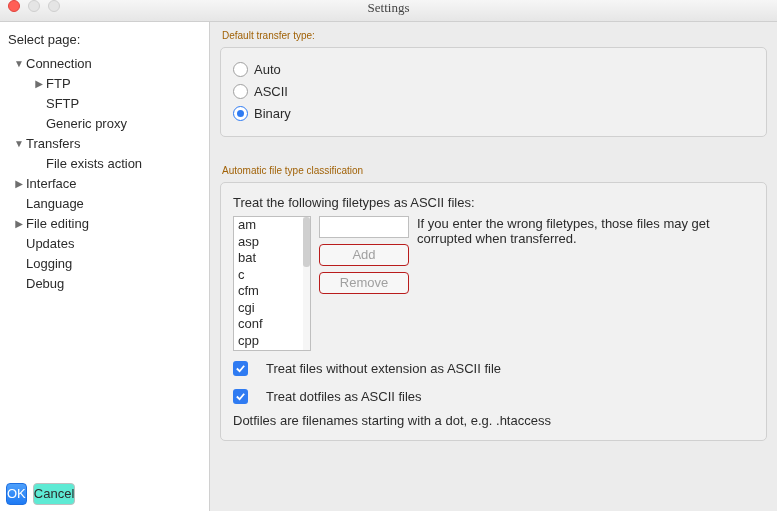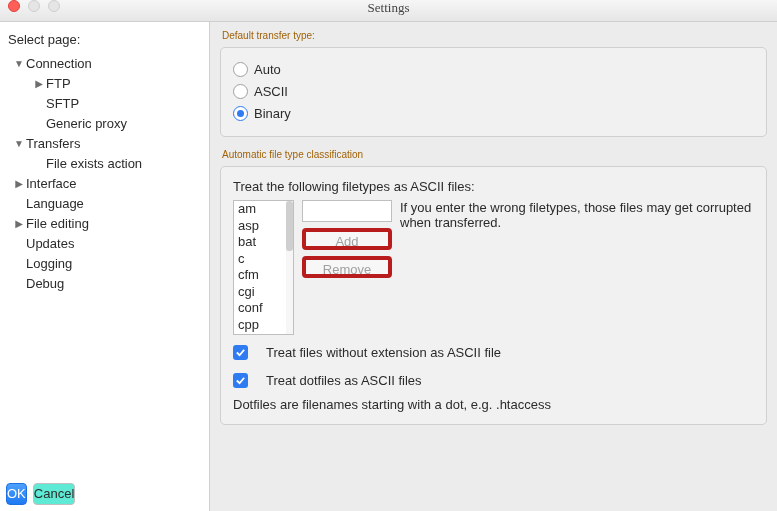--- a/index.html
+++ b/index.html
@@ -55,42 +55,42 @@
     line-height: 20px;
     cursor: pointer;
   }
   .btn.primary {
     background: linear-gradient(#4ea0fb,#1e7af4);
     border-color: #1e6fe0;
     color: #fff;
   }
   
   .main { flex: 1; padding: 8px 10px 10px 10px; overflow: hidden; }
-  .group { border: 1px solid #d0d0d0; border-radius: 5px; background: #f1f1f1; padding: 10px 12px 12px 12px; margin-bottom: 12px; position: relative; }
+  .group { border: 1px solid #d0d0d0; border-radius: 5px; background: #f1f1f1; padding: 10px 12px 12px 12px; margin-bottom: 28px; position: relative; }
   .group-title { font-size: 10px; color: #a16207; margin: 0 0 6px 2px; }
   .radio-row { display: flex; align-items: center; gap: 6px; height: 22px; font-size: 13px; }
   .radio {
     width: 15px; height: 15px; border-radius: 50%;
     border: 1px solid #a0a0a0; background: #fff; display: inline-flex; align-items: center; justify-content: center;
   }
   .radio.checked { border-color: #2f7bf2; }
   .radio.checked::after { content:""; width:7px; height:7px; border-radius:50%; background:#2f7bf2; }
   .treat-label { font-size: 13px; margin: 2px 0 6px 0; }
   .row2 { display: flex; gap: 8px; }
   .listbox {
-    width: 61px; height: 135px; background: #fff; border: 1px solid #bfbfbf;
+    width: 78px; height: 135px; background: #fff; border: 1px solid #bfbfbf;
     font-size: 13px; overflow: hidden; position: relative;
   }
   .listbox .listscroller { position:absolute; right:0; top:0; bottom:0; width:7px; background:#f6f6f6; }
   .listbox .thumb { position:absolute; right:0; top:0; width:7px; height:50px; background:#cfcfcf; border-radius:3px; }
   .listbox .li { padding: 0 4px; height: 16.5px; line-height:16.5px; white-space: nowrap; }
   .col2 { display: flex; flex-direction: column; gap: 6px; width: 90px; }
   .txtin { height: 22px; border: 1px solid #bfbfbf; background: #fff; padding: 0 4px; font-size: 13px; }
   .btn-small {
-    height: 22px; border: 4px solid #b91c1c; background: #f7f7f7; border-radius: 4px;
+    height: 22px; border: 1px solid #b91c1c; background: #f7f7f7; border-radius: 4px;
     font-size: 13px; color: #a0a0a0; text-align: center; line-height: 20px;
   }
   .hint { font-size: 13px; color: #2b2b2b; flex: 1; }
   .check-row { display: flex; align-items: center; gap: 18px; height: 22px; font-size: 13px; margin-top: 6px; }
   .check {
     width: 15px; height: 15px; border-radius: 3px; background: #2f7bf2;
     display: inline-flex; align-items: center; justify-content: center;
   }
   .check svg { width: 11px; height: 11px; }
   .note { font-size: 13px; margin-top: 6px; }

